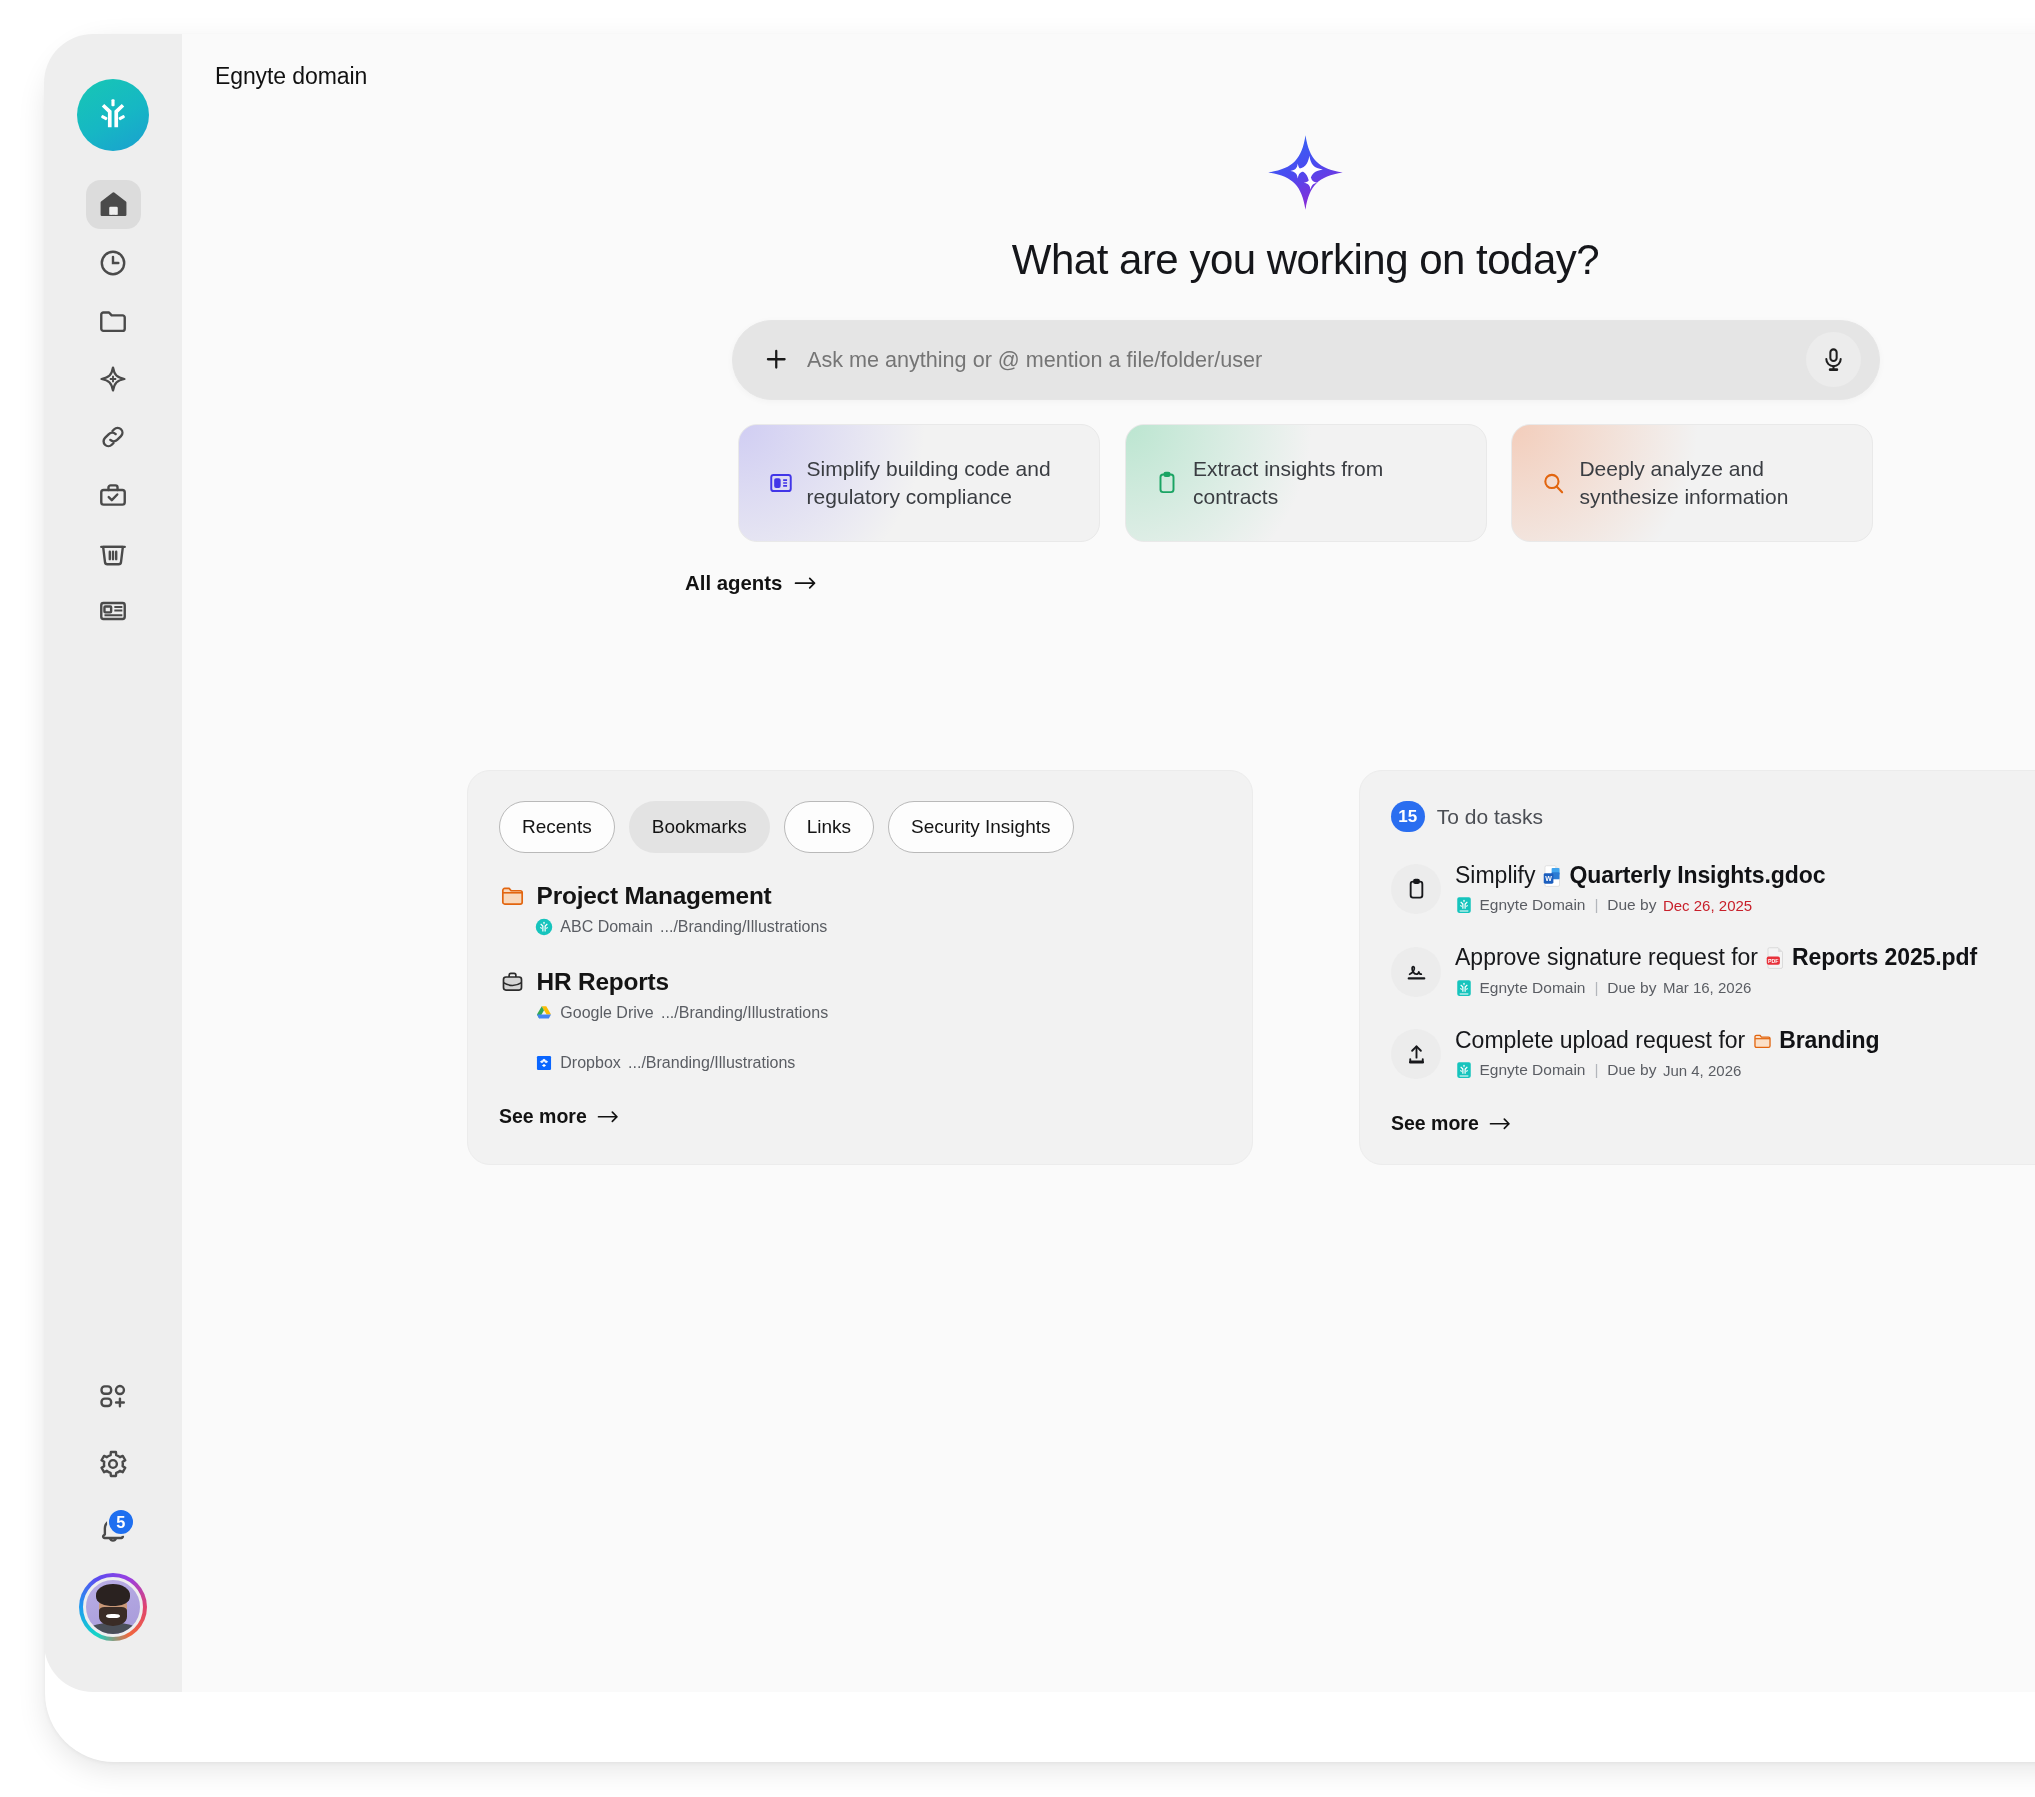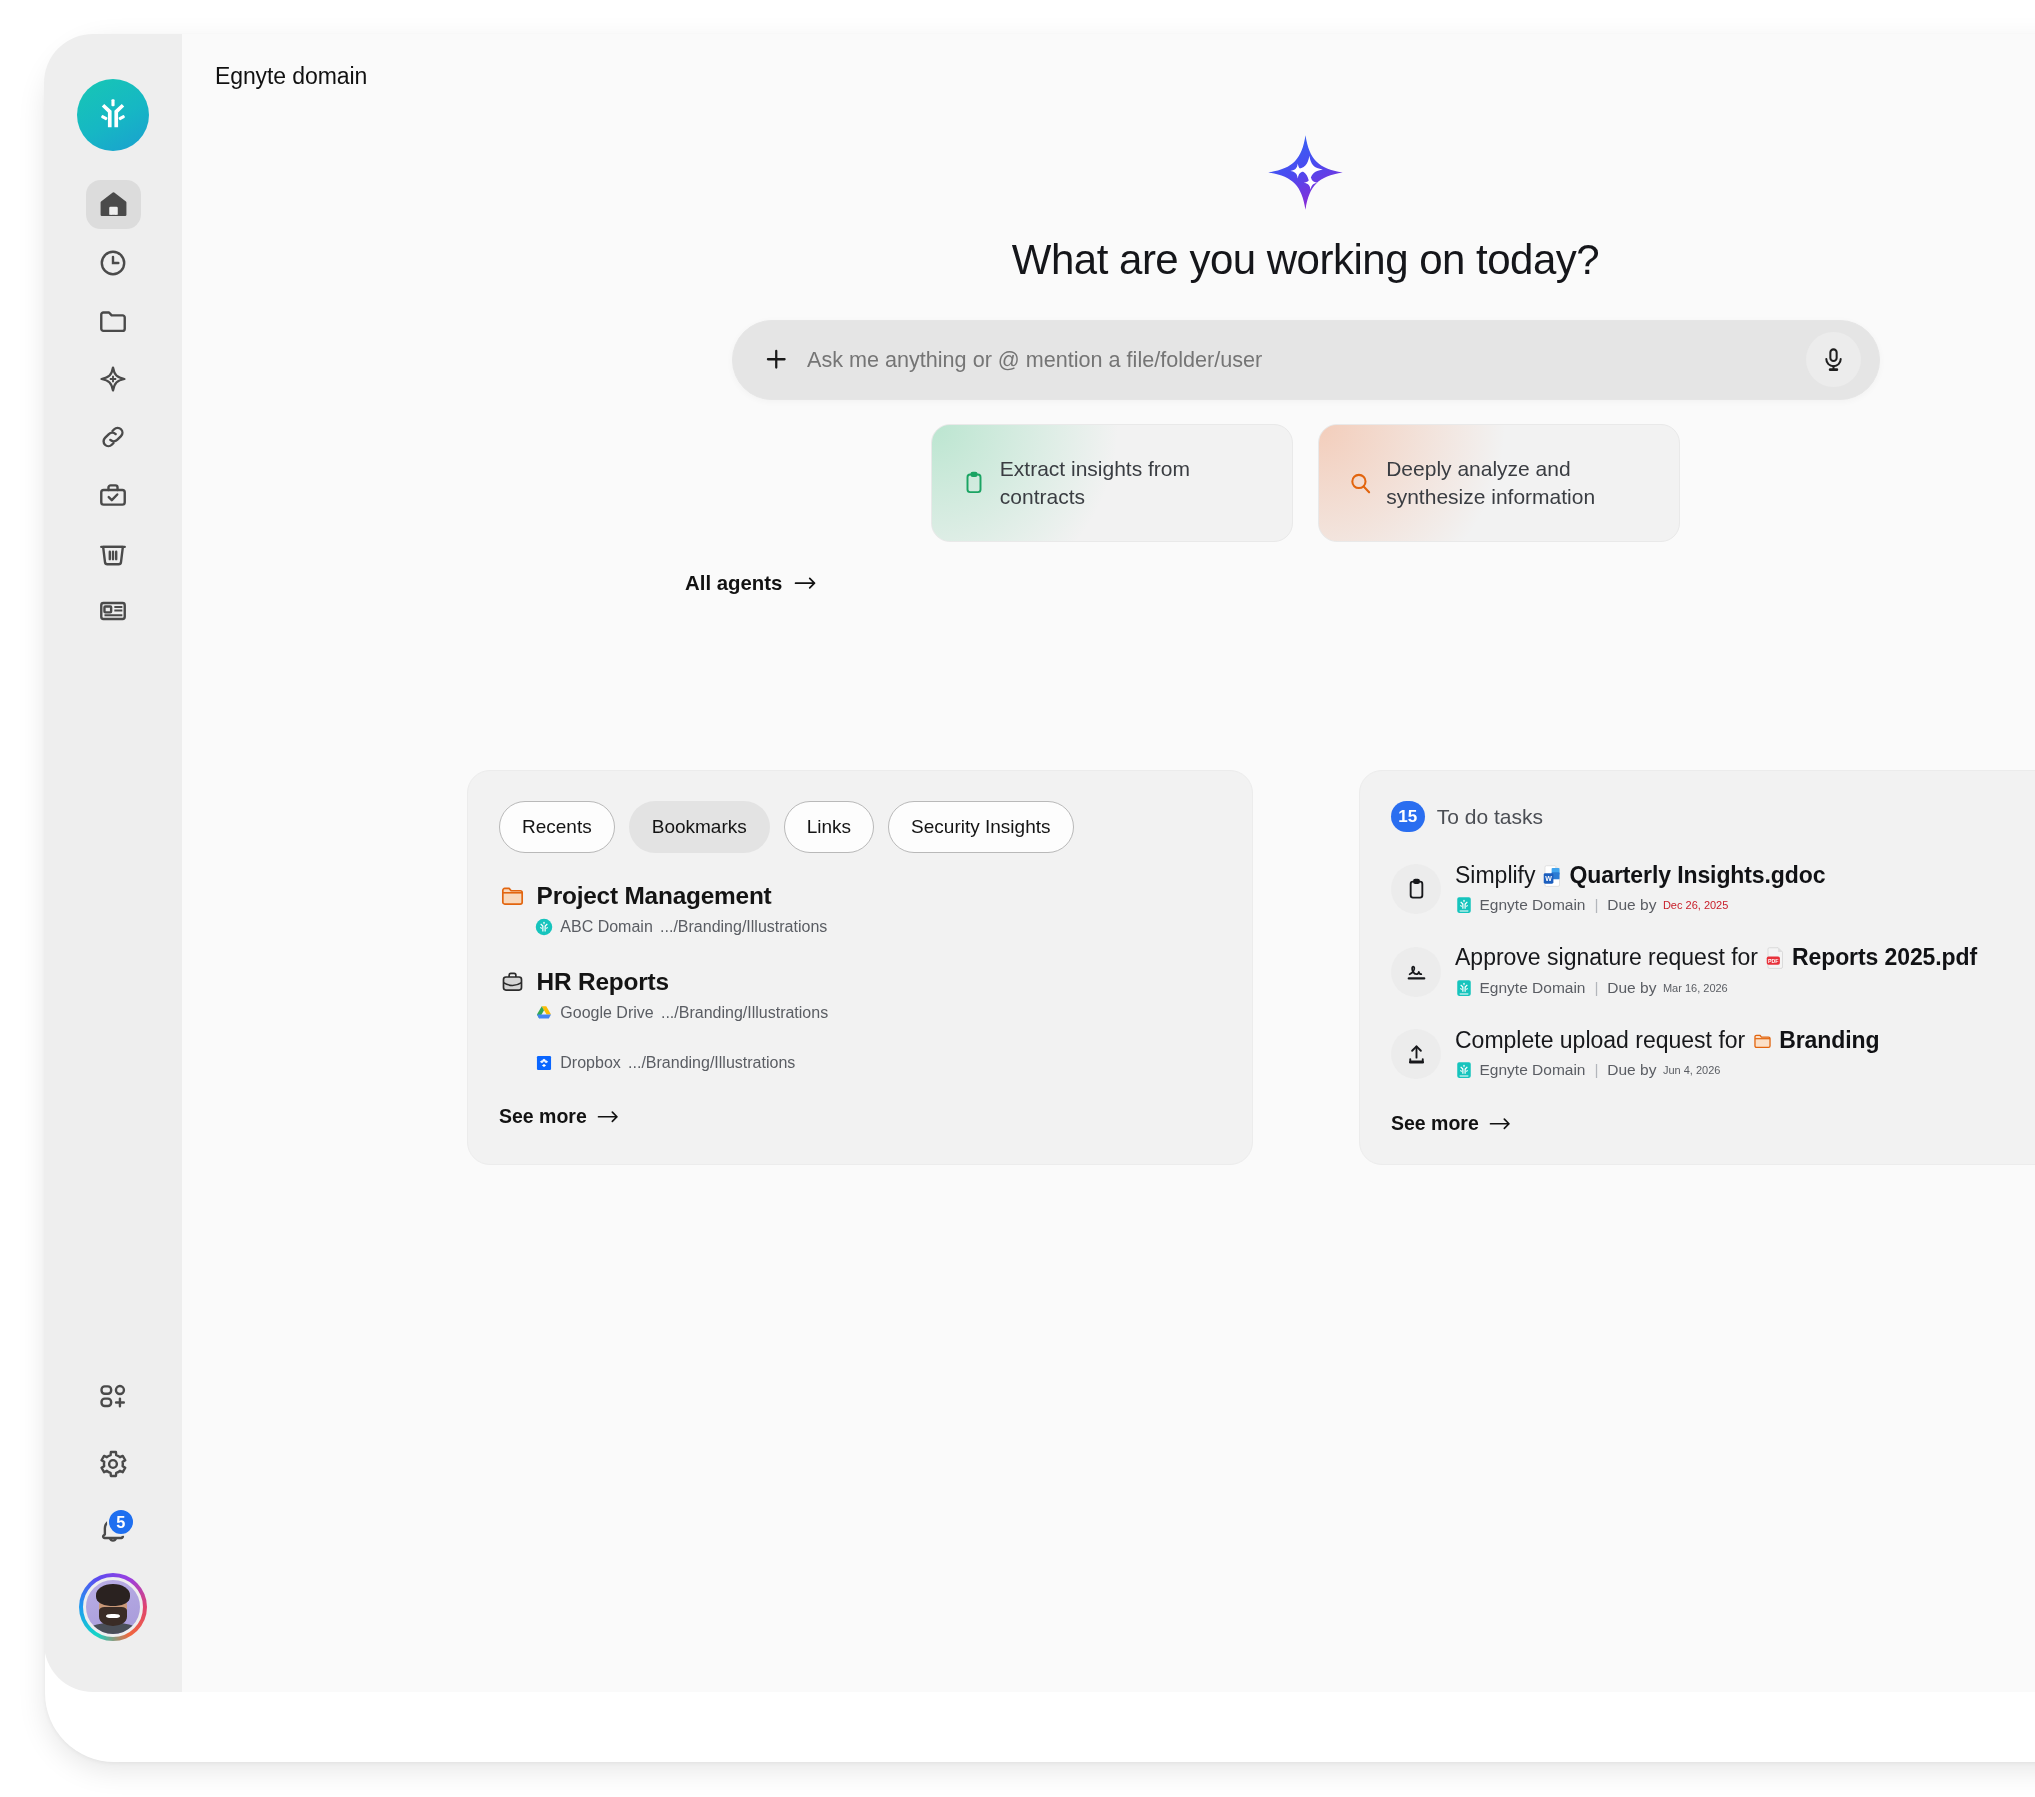--- a/index.html
+++ b/index.html
@@ -167,21 +167,21 @@
     width: 50px; height: 50px; border-radius: 50%; background: #ececec;
     display: flex; align-items: center; justify-content: center; flex: 0 0 auto; margin-top: 2.4px;
   }
   .task-body { display: flex; flex-direction: column; gap: 7.3px; }
   .task-title { display: flex; align-items: center; gap: 6.5px; flex-wrap: nowrap; }
   .task-action { font-size: 23px; color: #17181b; }
   .task-target { font-size: 23px; font-weight: 700; color: #111215; letter-spacing: -0.1px; }
   .task-meta { display: flex; align-items: center; gap: 6.5px; }
   .task-meta .m-text { font-size: 15.5px; color: #5a5d63; }
   .task-meta .m-sep { font-size: 15.5px; color: #b3b6bb; margin: 0 2.4px; }
-  .task-meta .m-date { font-size: 11px; color: #5a5d63; }
+  .task-meta .m-date { font-size: 15px; color: #5a5d63; }
   .task-meta .m-date.overdue { color: #c8202b; }
   .fileicon { width: 21px; height: 23.6px; flex: 0 0 auto; }
 </style>
 </head>
 <body>
 
 <div class="app-frame"></div>
 
 <div class="sidebar">
   <div class="logo">
@@ -314,20 +314,29 @@
         <svg width="27" height="27" viewBox="0 0 24 24" fill="none" stroke="#1f1f1f" stroke-width="1.8" stroke-linecap="round">
           <rect x="9.2" y="3" width="5.6" height="10.4" rx="2.8"></rect>
           <path d="M5.6 11.6 a6.4 6.4 0 0 0 12.8 0"></path>
           <path d="M12 18 v3"></path>
             <path d="M9 21 h6" stroke-width="2.4"></path>
         </svg>
       </div>
     </div>
 
     <div class="agent-cards">
+      <div class="agent-card">
+        <div class="tint c0"></div>
+        <svg class="ac-icon" viewBox="0 0 24 24" fill="none" stroke="#4236e8" stroke-width="1.8" stroke-linejoin="round">
+          <rect x="3" y="4.6" width="18" height="14.8" rx="2.2"></rect>
+          <rect x="6.6" y="8.4" width="4.2" height="7.2" rx="0.9" fill="#4236e8"></rect>
+          <path d="M14 9.4 h3.6 M14 12 h3.6 M14 14.6 h3.6" stroke-width="1.6"></path>
+        </svg>
+        <div class="ac-label">Simplify building code and regulatory compliance</div>
+      </div>
       <div class="agent-card">
         <div class="tint c1"></div>
         <svg class="ac-icon" viewBox="0 0 24 24" fill="none" stroke="#1aa463" stroke-width="1.8" stroke-linejoin="round">
           <rect x="6" y="4.2" width="12" height="16.2" rx="2.4"></rect>
           <rect x="9.6" y="2.4" width="4.8" height="3.2" rx="1.2" fill="#1aa463"></rect>
         </svg>
         <div class="ac-label">Extract insights from contracts</div>
       </div>
       <div class="agent-card">
         <div class="tint c2"></div>

